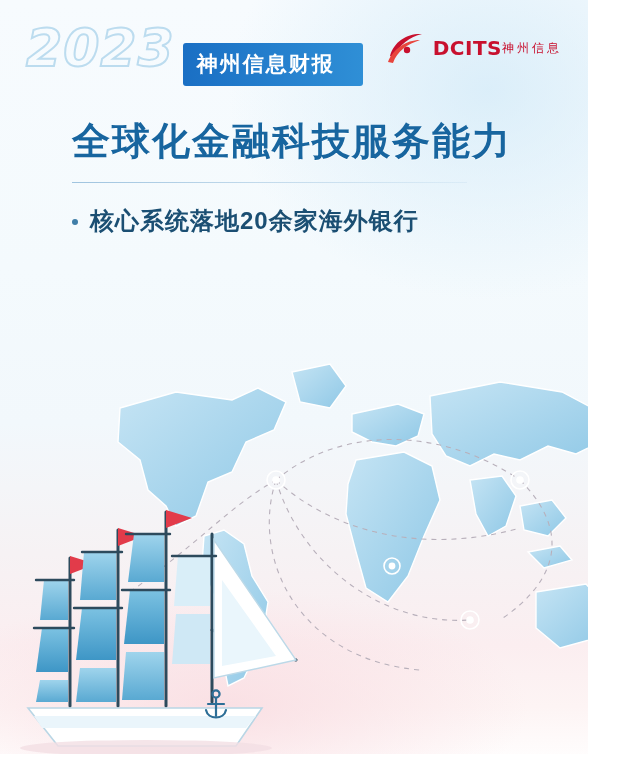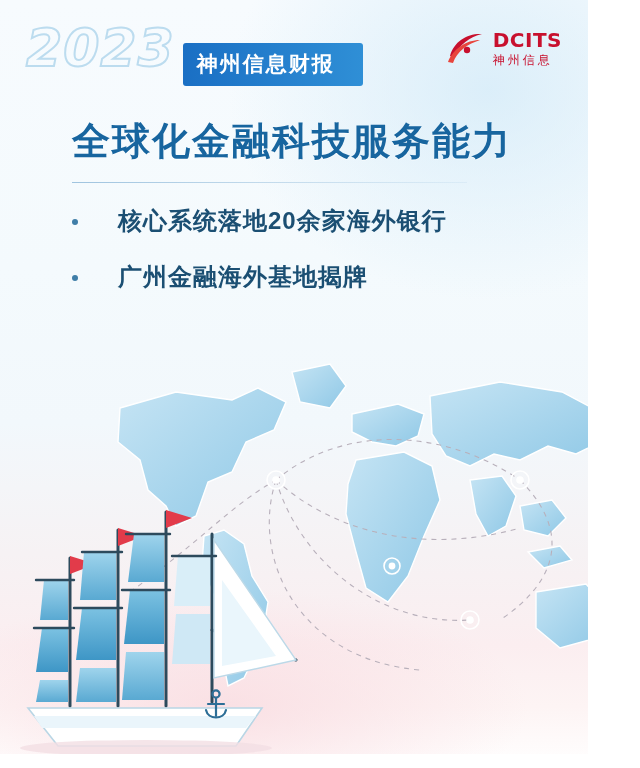--- a/index.html
+++ b/index.html
@@ -84,21 +84,21 @@
     align-items: center;
     gap: 7px;
   }
   .logo-mark {
     width: 40px;
     height: 34px;
     flex: none;
   }
   .logo-text {
     display: flex;
-    flex-direction: column;
+    flex-direction: row;
     line-height: 1;
   }
   .logo-en {
     font-family: "DejaVu Sans", sans-serif;
     font-size: 20px;
     font-weight: 700;
     color: #c8102e;
     letter-spacing: 0.5px;
   }
   .logo-cn {
@@ -134,21 +134,20 @@
     padding: 0;
   }
   .bullets li {
     display: flex;
     align-items: flex-start;
     font-size: 24px;
     color: #1b4f73;
     font-weight: 700;
     letter-spacing: 1px;
     margin-bottom: 24px;
-    gap: 28px;
   }
   .dot {
     width: 6px;
     height: 6px;
     border-radius: 50%;
     background: #3f7ea8;
     margin: 14px 12px 0 0;
     flex: none;
   }
   
@@ -194,24 +193,20 @@
     </div>
   </div>
 
   <div class="content">
     <h1 class="title">全球化金融科技服务能力</h1>
     <div class="rule"></div>
     <ul class="bullets">
       <li>
         <span class="dot"></span>
         <span>核心系统落地20余家海外银行</span>
-      </li>
-      <li>
-        <span class="dot"></span>
-        <span>广州金融海外基地揭牌</span>
       </li>
     </ul>
   </div>
 
   <div class="art">
     <svg width="640" height="438" viewBox="0 0 640 438">
       <defs>
         <linearGradient id="mapGrad" x1="0" y1="0" x2="1" y2="1">
           <stop offset="0%" stop-color="#c5e4f4"></stop>
           <stop offset="100%" stop-color="#8fc8e6"></stop>

